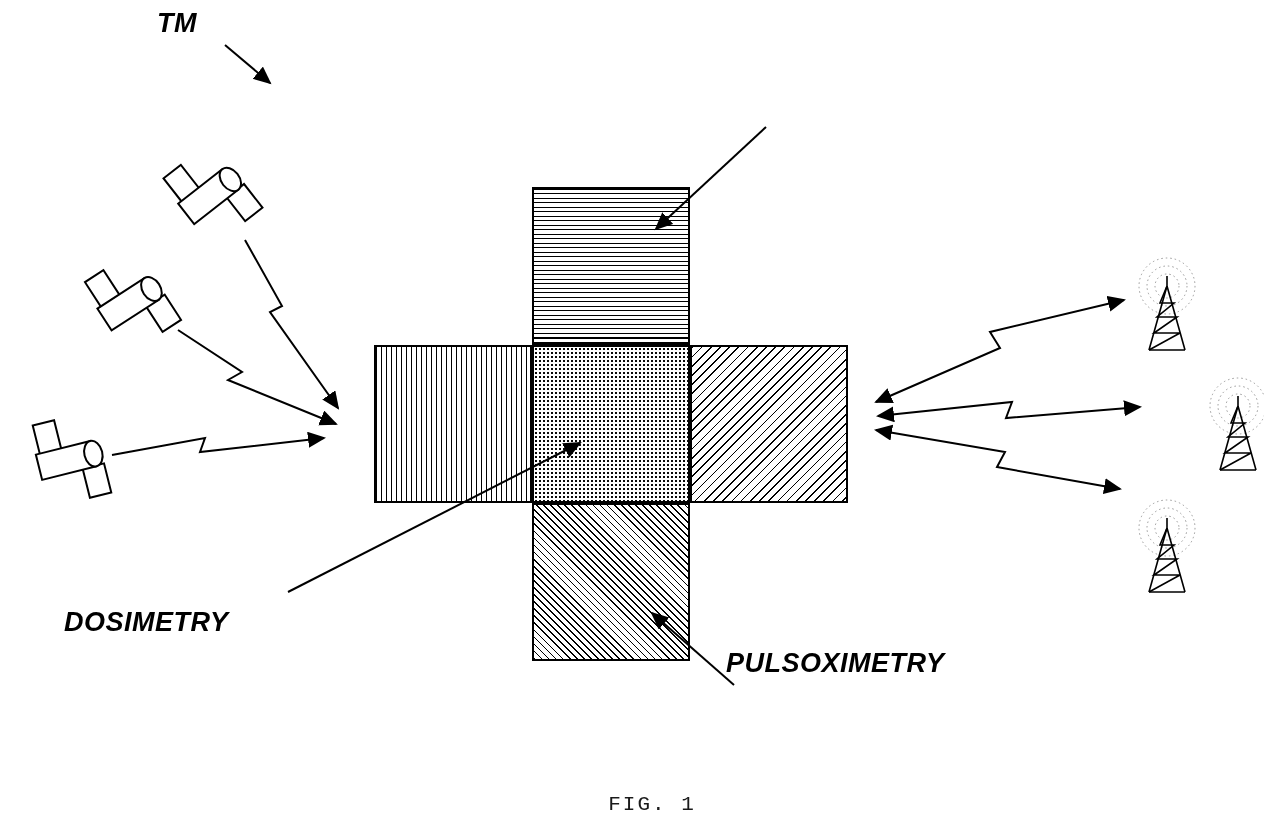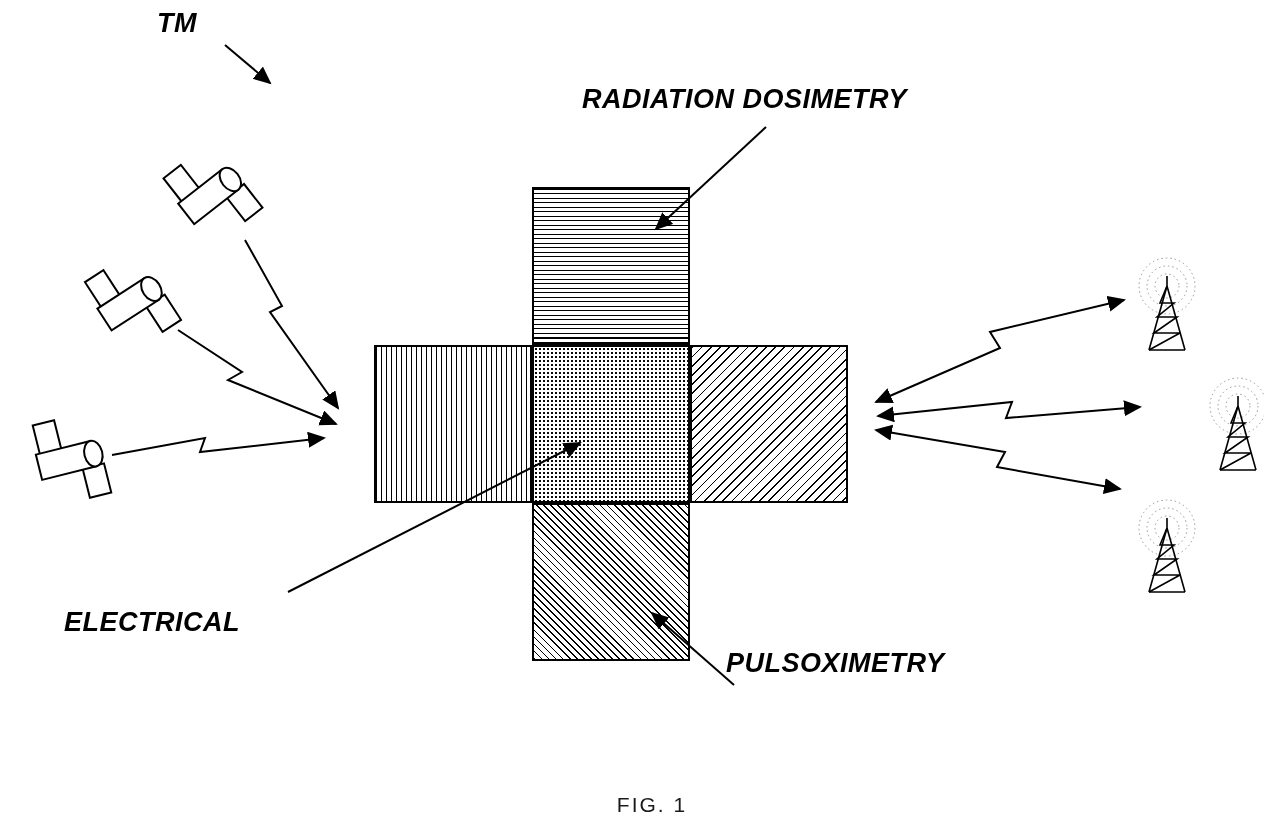--- a/index.html
+++ b/index.html
@@ -22,21 +22,21 @@
   
   .art{position:absolute;left:0;top:0;width:1264px;height:827px;z-index:2;pointer-events:none;}
   
   .label{position:absolute;font-weight:bold;font-style:italic;font-size:27px;
          color:#000;white-space:nowrap;z-index:3;letter-spacing:0.5px;}
   .lbl-tm{left:137px;top:8px;}
   .lbl-radiation{left:562px;top:84px;}
   .lbl-electrical{left:44px;top:606px;line-height:33px;}
   .lbl-pulsox{left:706px;top:648px;}
   .caption{position:absolute;left:50%;transform:translateX(-50%);top:793px;
-           font-family:Liberation Sans, sans-serif;font-weight:normal;font-style:normal;
+           font-family:Liberation Mono, monospace;font-weight:normal;font-style:normal;
            font-size:21px;letter-spacing:2px;color:#1a1a1a;z-index:3;}
 </style>
 </head>
 <body>
 
 <div class="canvas">
 
   <div>
     <div class="sq sq-top"></div>
     <div class="sq sq-left"></div>
@@ -93,20 +93,19 @@
 
     <g stroke="#000" stroke-width="2" fill="none">
       <line x1="205" y1="45" x2="250" y2="83" marker-end="url(#arrow)"></line>
       <line x1="746" y1="127" x2="636" y2="229" marker-end="url(#arrow)"></line>
       <line x1="268" y1="592" x2="560" y2="443" marker-end="url(#arrow)"></line>
       <line x1="714" y1="685" x2="632" y2="613" marker-end="url(#arrow)"></line>
     </g>
   </svg>
 
   <div class="label lbl-tm">TM</div>
-  <div class="label lbl-radiation">RADIATION DOSIMETRY</div>
   <div class="label lbl-electrical">
-    <div>ELECTRICAL</div>
+    <div>DOSIMETRY</div>
   </div>
   <div class="label lbl-pulsox">PULSOXIMETRY</div>
   <div class="caption">FIG. 1</div>
 
 </div>
 
 </body></html>

